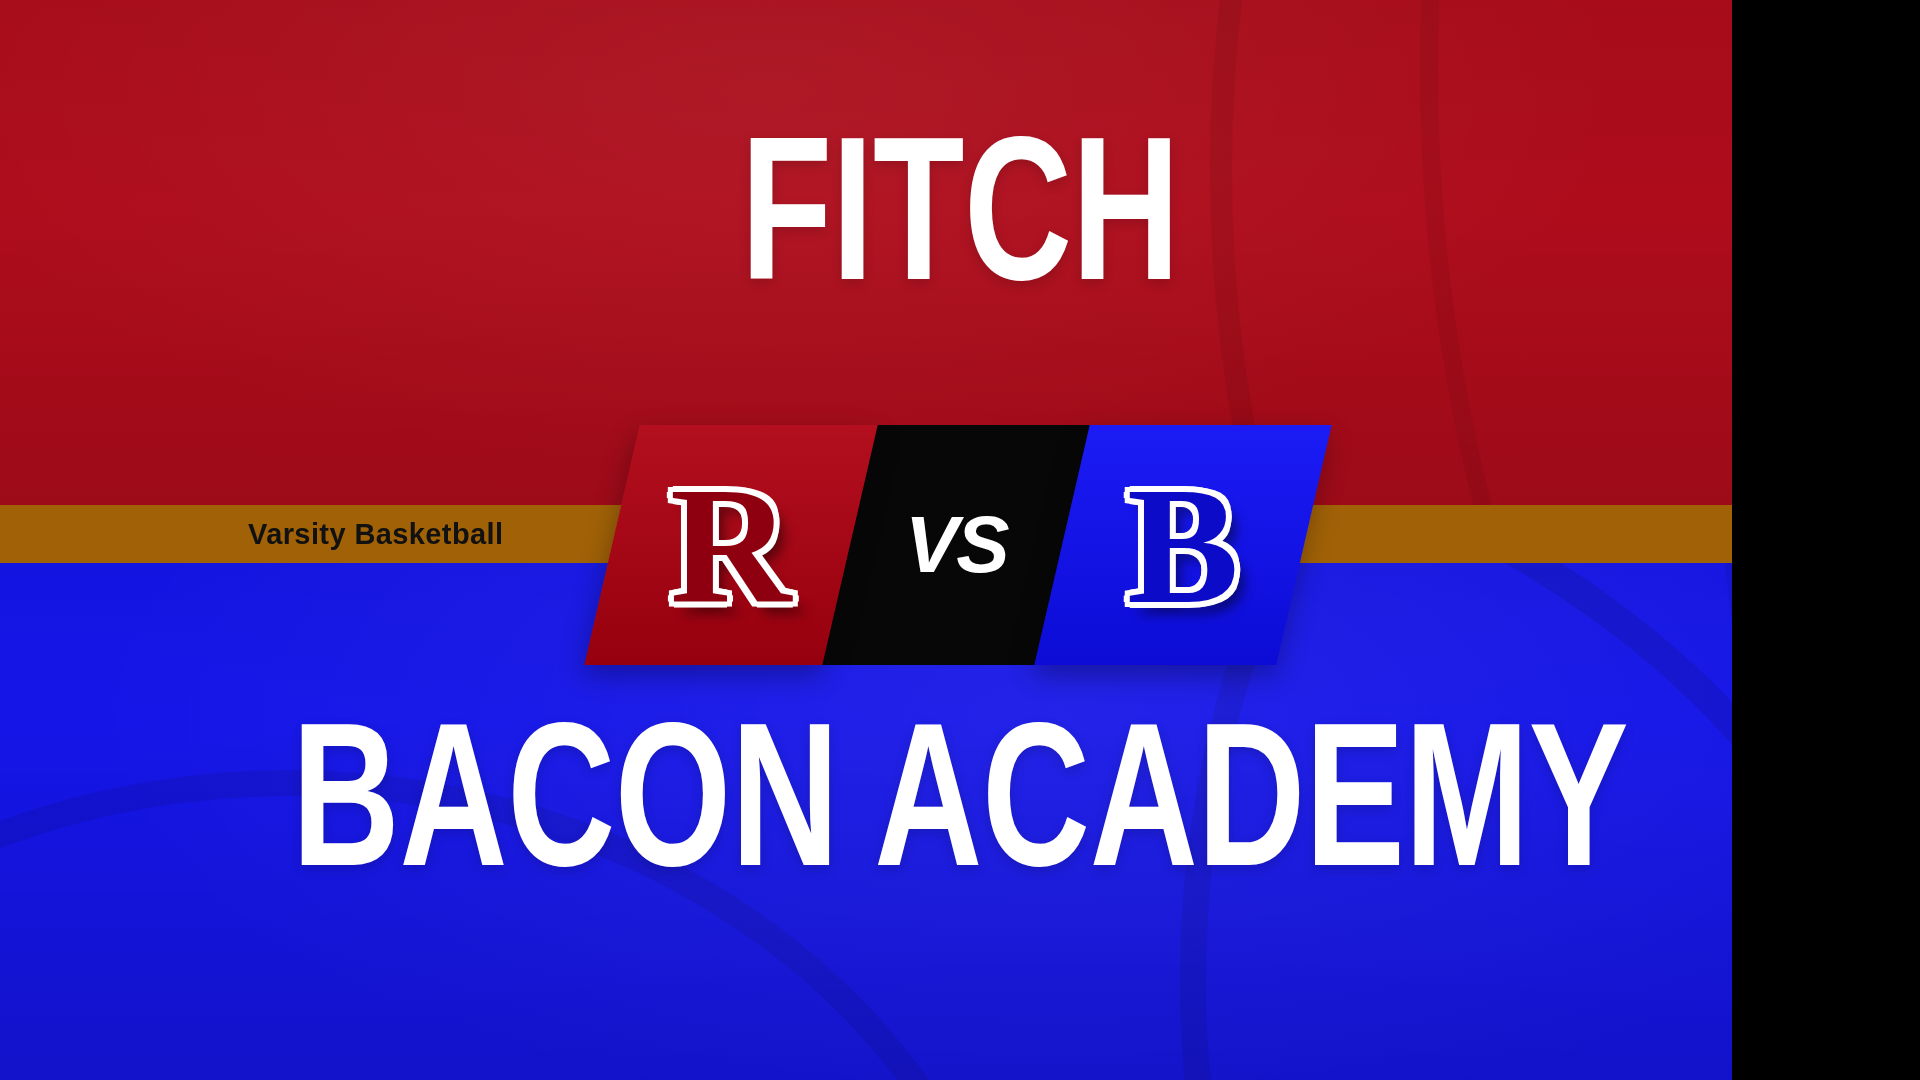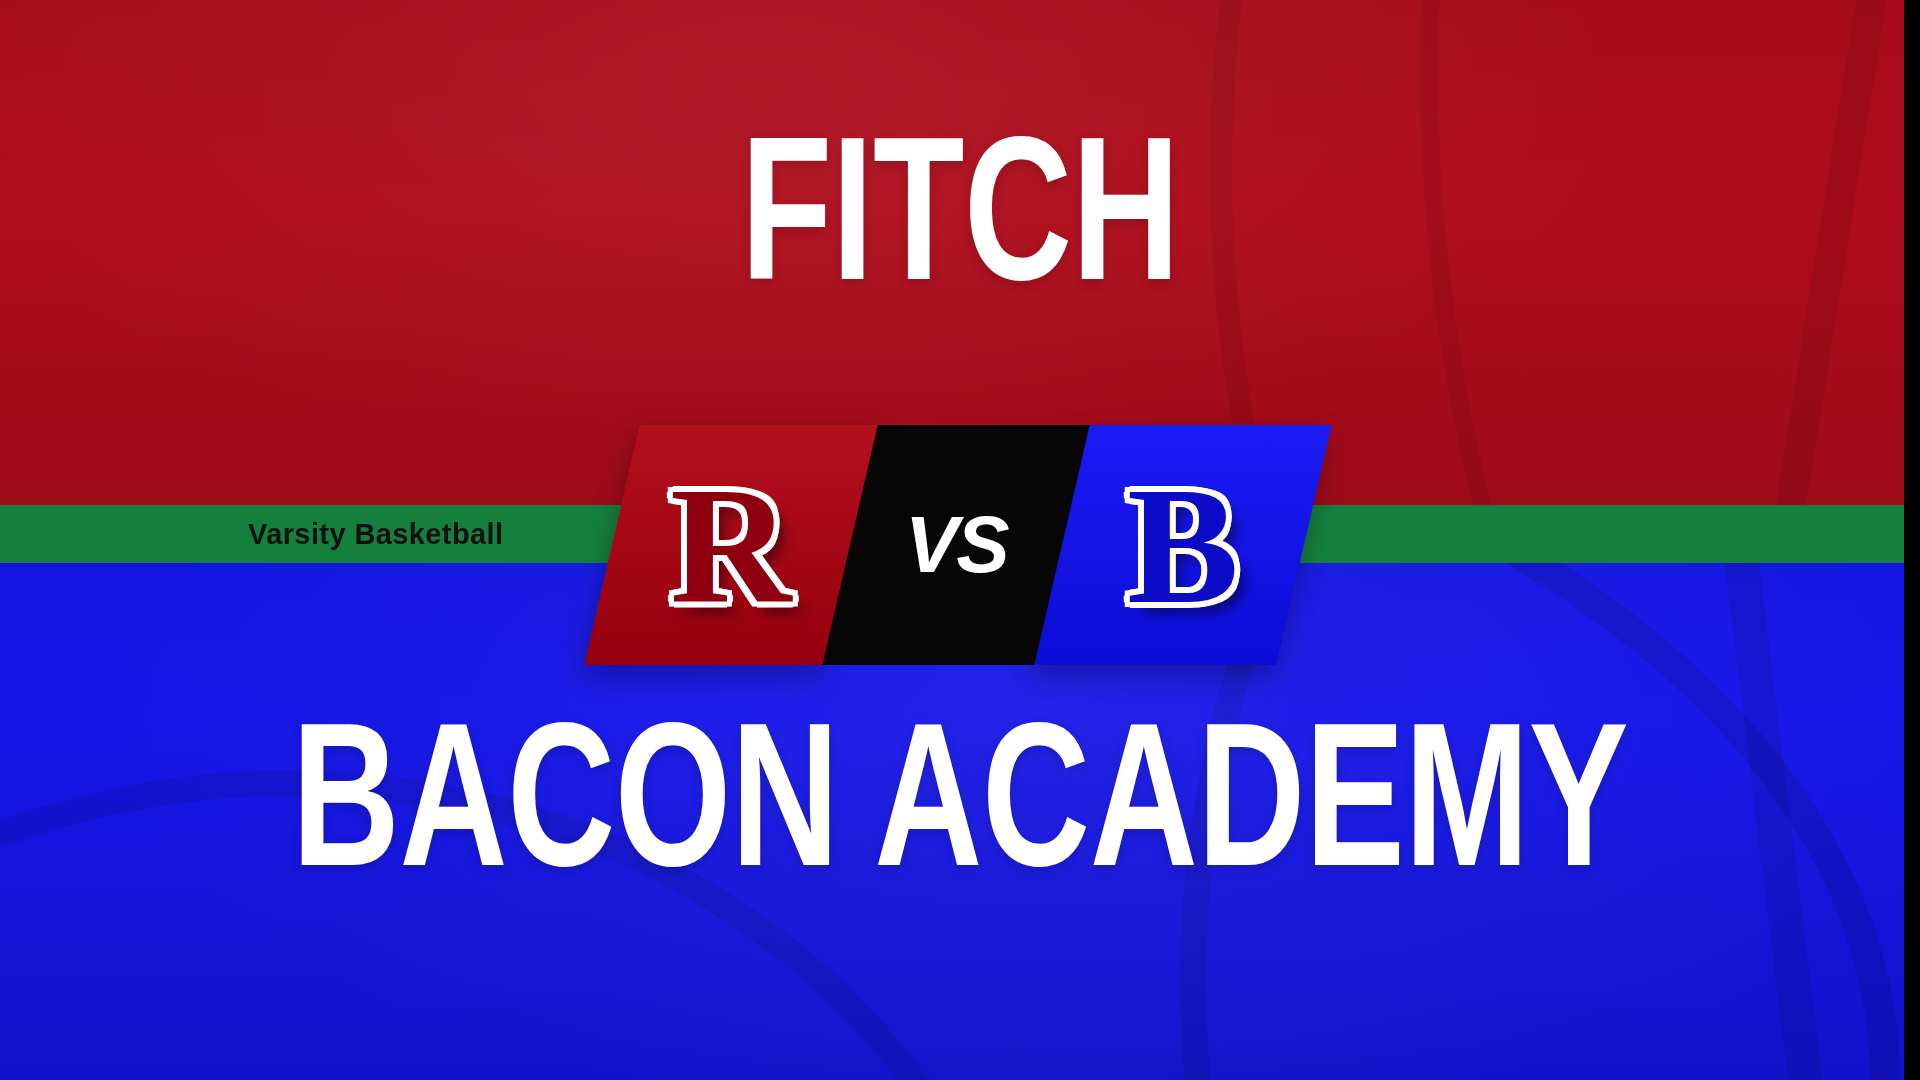--- a/index.html
+++ b/index.html
@@ -5,21 +5,21 @@
   * { margin:0; padding:0; box-sizing:border-box; }
   html, body {
     width:1920px; height:1080px;
     overflow:hidden;
     background:#000;
     font-family:"Liberation Sans", sans-serif;
   }
 
   #stage {
     position:relative;
-    width:1904px; height:1080px;
+    width:1732px; height:1080px;
     overflow:hidden;
   }
 
   
   .half-top {
     position:absolute;
     left:0; top:0;
     width:1920px; height:520px;
     background:#AE0C1B;
     overflow:hidden;
@@ -134,21 +134,21 @@
     top:706px;
     font-size:205px;
     transform:scaleX(0.73);
   }
 
   
   .info-bar {
     position:absolute;
     left:0; top:505px;
     width:1920px; height:58px;
-    background:#15803d;
+    background:#a16207;
     z-index:4;
   }
   .info-left, .info-right {
     position:absolute;
     top:0; height:58px;
     display:flex; align-items:center;
     color:#111111;
     font-family:"Liberation Sans", sans-serif;
     font-weight:bold;
     font-size:29px;

